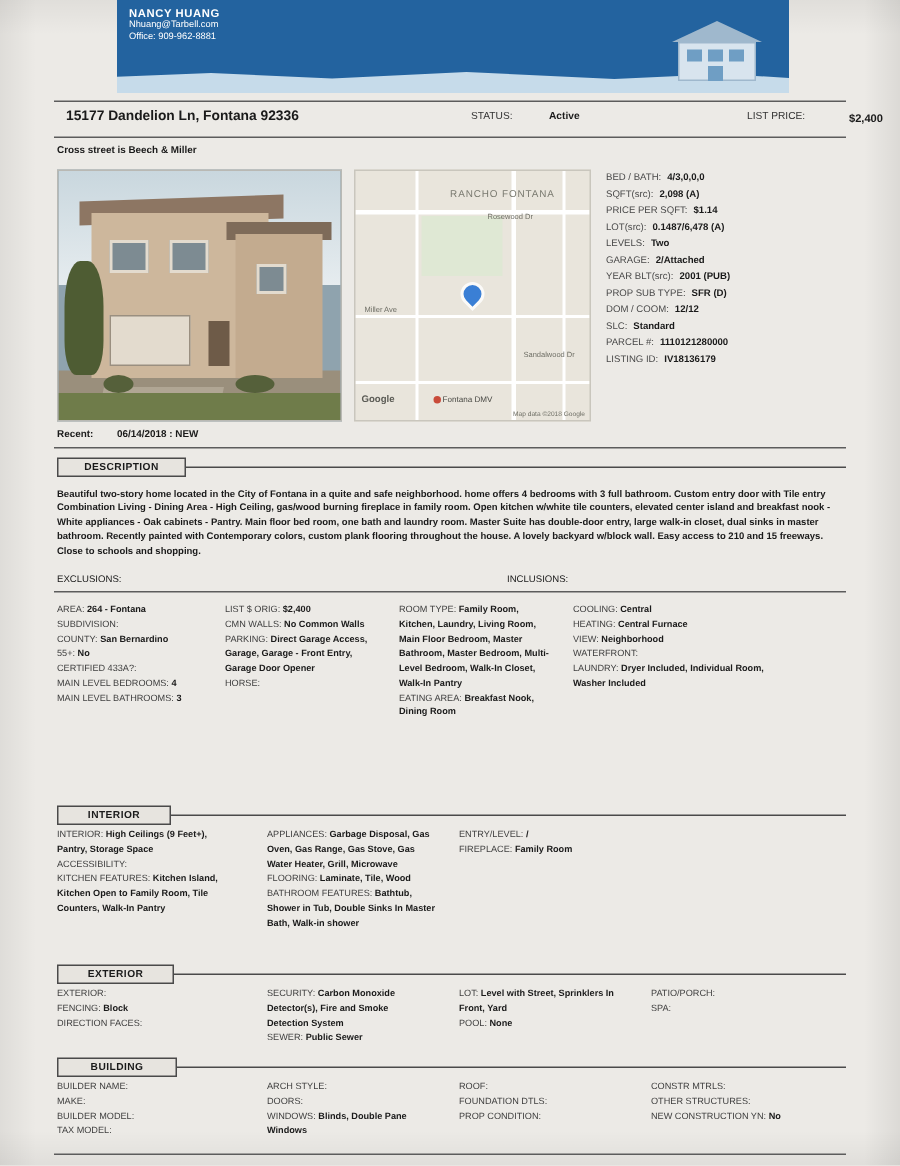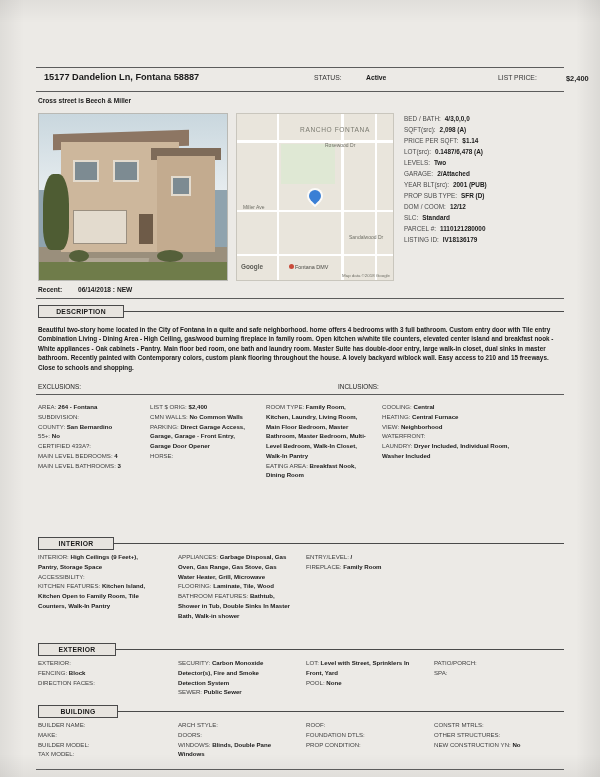--- a/index.html
+++ b/index.html
@@ -167,25 +167,42 @@
   .kv{margin-bottom:0px;}
   .kv .k{color:#3f3f3f;}
   .kv .v{font-weight:bold;}
   .b{font-weight:bold;}
 </style>
 </head>
 <body>
 
 <div class="page">
 
+  <div class="banner">
+    <div class="bluefill"></div>
+    <div class="banner-wave"></div>
+    <div class="agent">
+      <div class="nm">NANCY HUANG</div>
+      <div class="em">Nhuang@Tarbell.com</div>
+      <div class="ph">Office: 909-962-8881</div>
+    </div>
+    <div class="house">
+      <div class="roof"></div>
+        <div class="body"></div>
+      <div class="win w1"></div>
+        <div class="win w2"></div>
+        <div class="win w3"></div>
+      <div class="door"></div>
+    </div>
+  </div>
 
   <div class="hr hr-top"></div>
 
   <div class="addr-row">
-    <div class="addr">15177 Dandelion Ln, Fontana 58887</div>
+    <div class="addr">15177 Dandelion Ln, Fontana 92336</div>
     <div class="status-lab">STATUS:</div>
     <div class="status-val">Active</div>
     <div class="lp-lab">LIST PRICE:</div>
     <div class="lp-val">$2,400</div>
   </div>
   <div class="hr hr-addr"></div>
 
   <div class="cross">Cross street is Beech &amp; Miller</div>
 
   <div class="photo">

